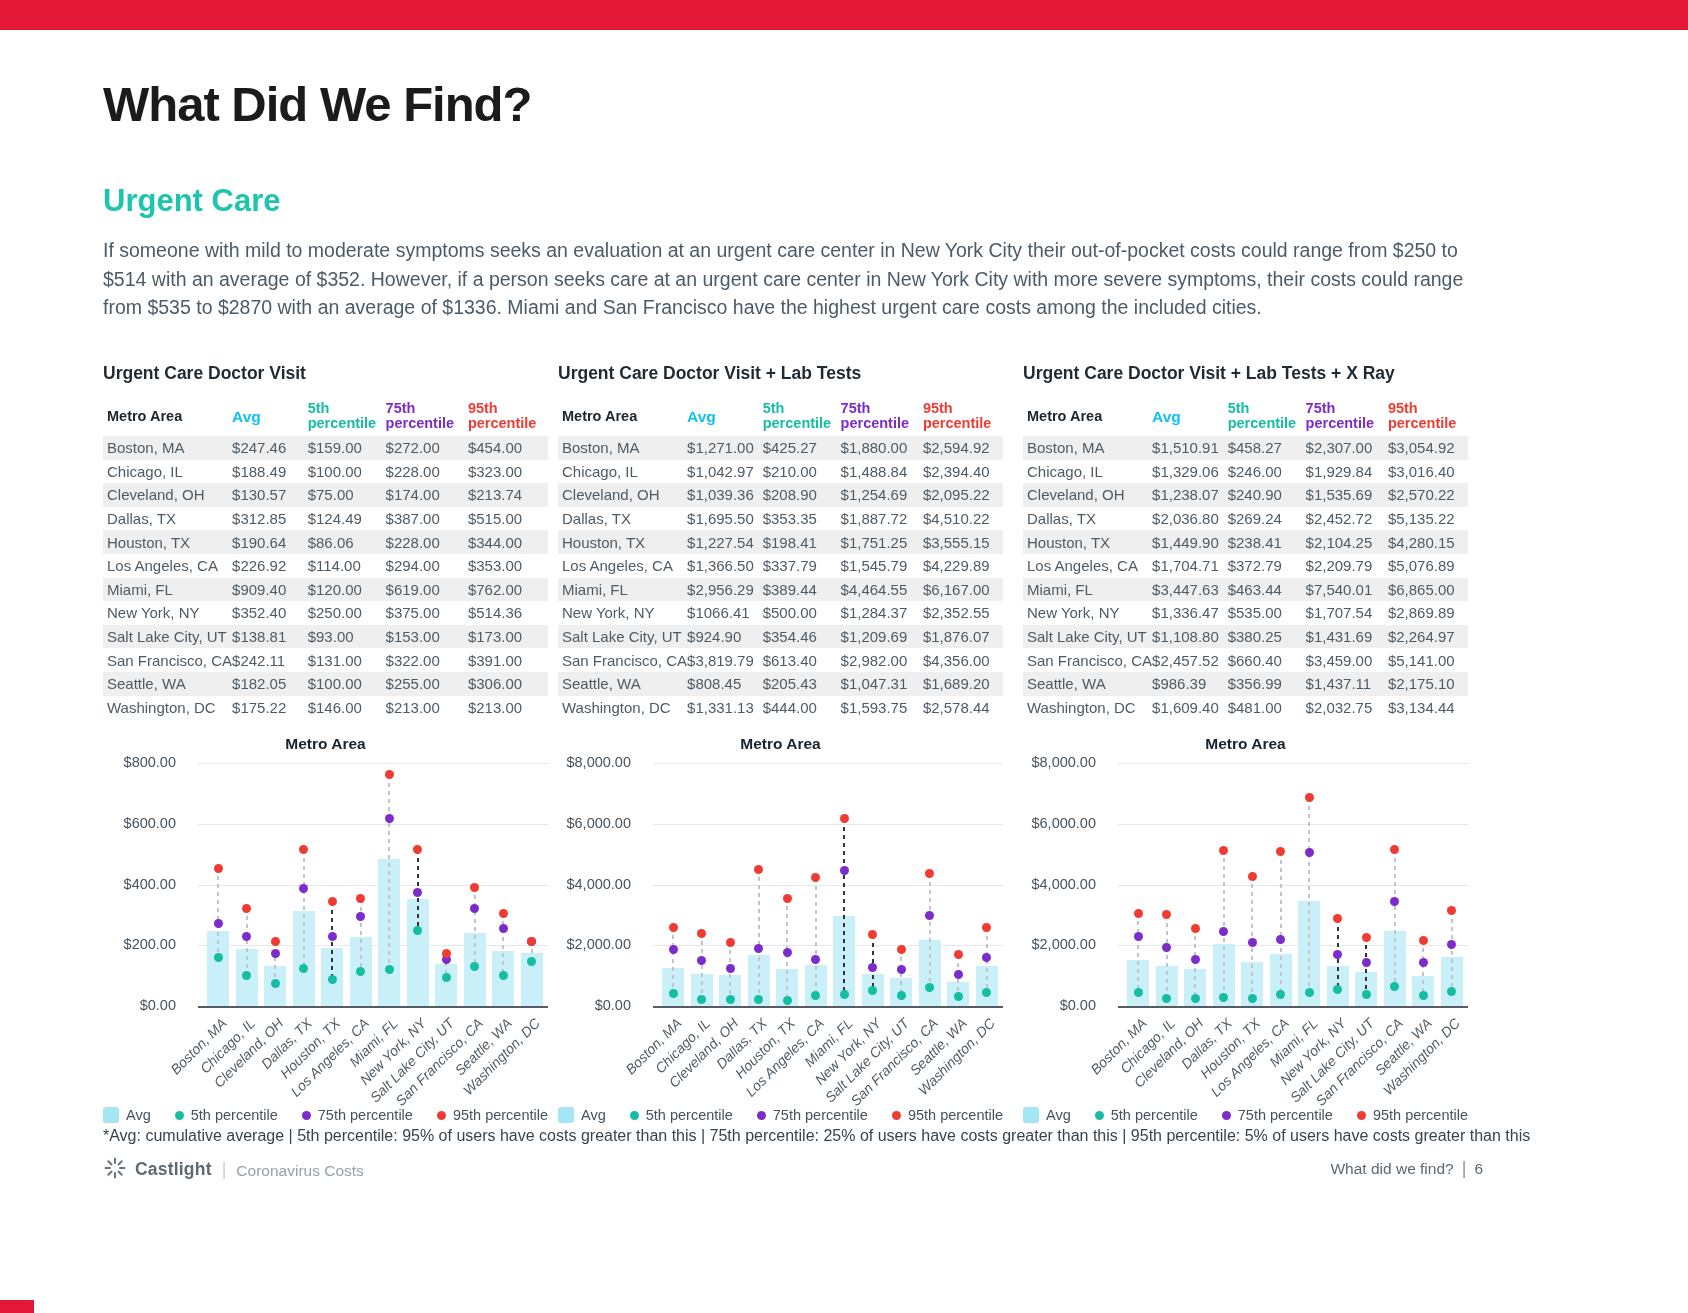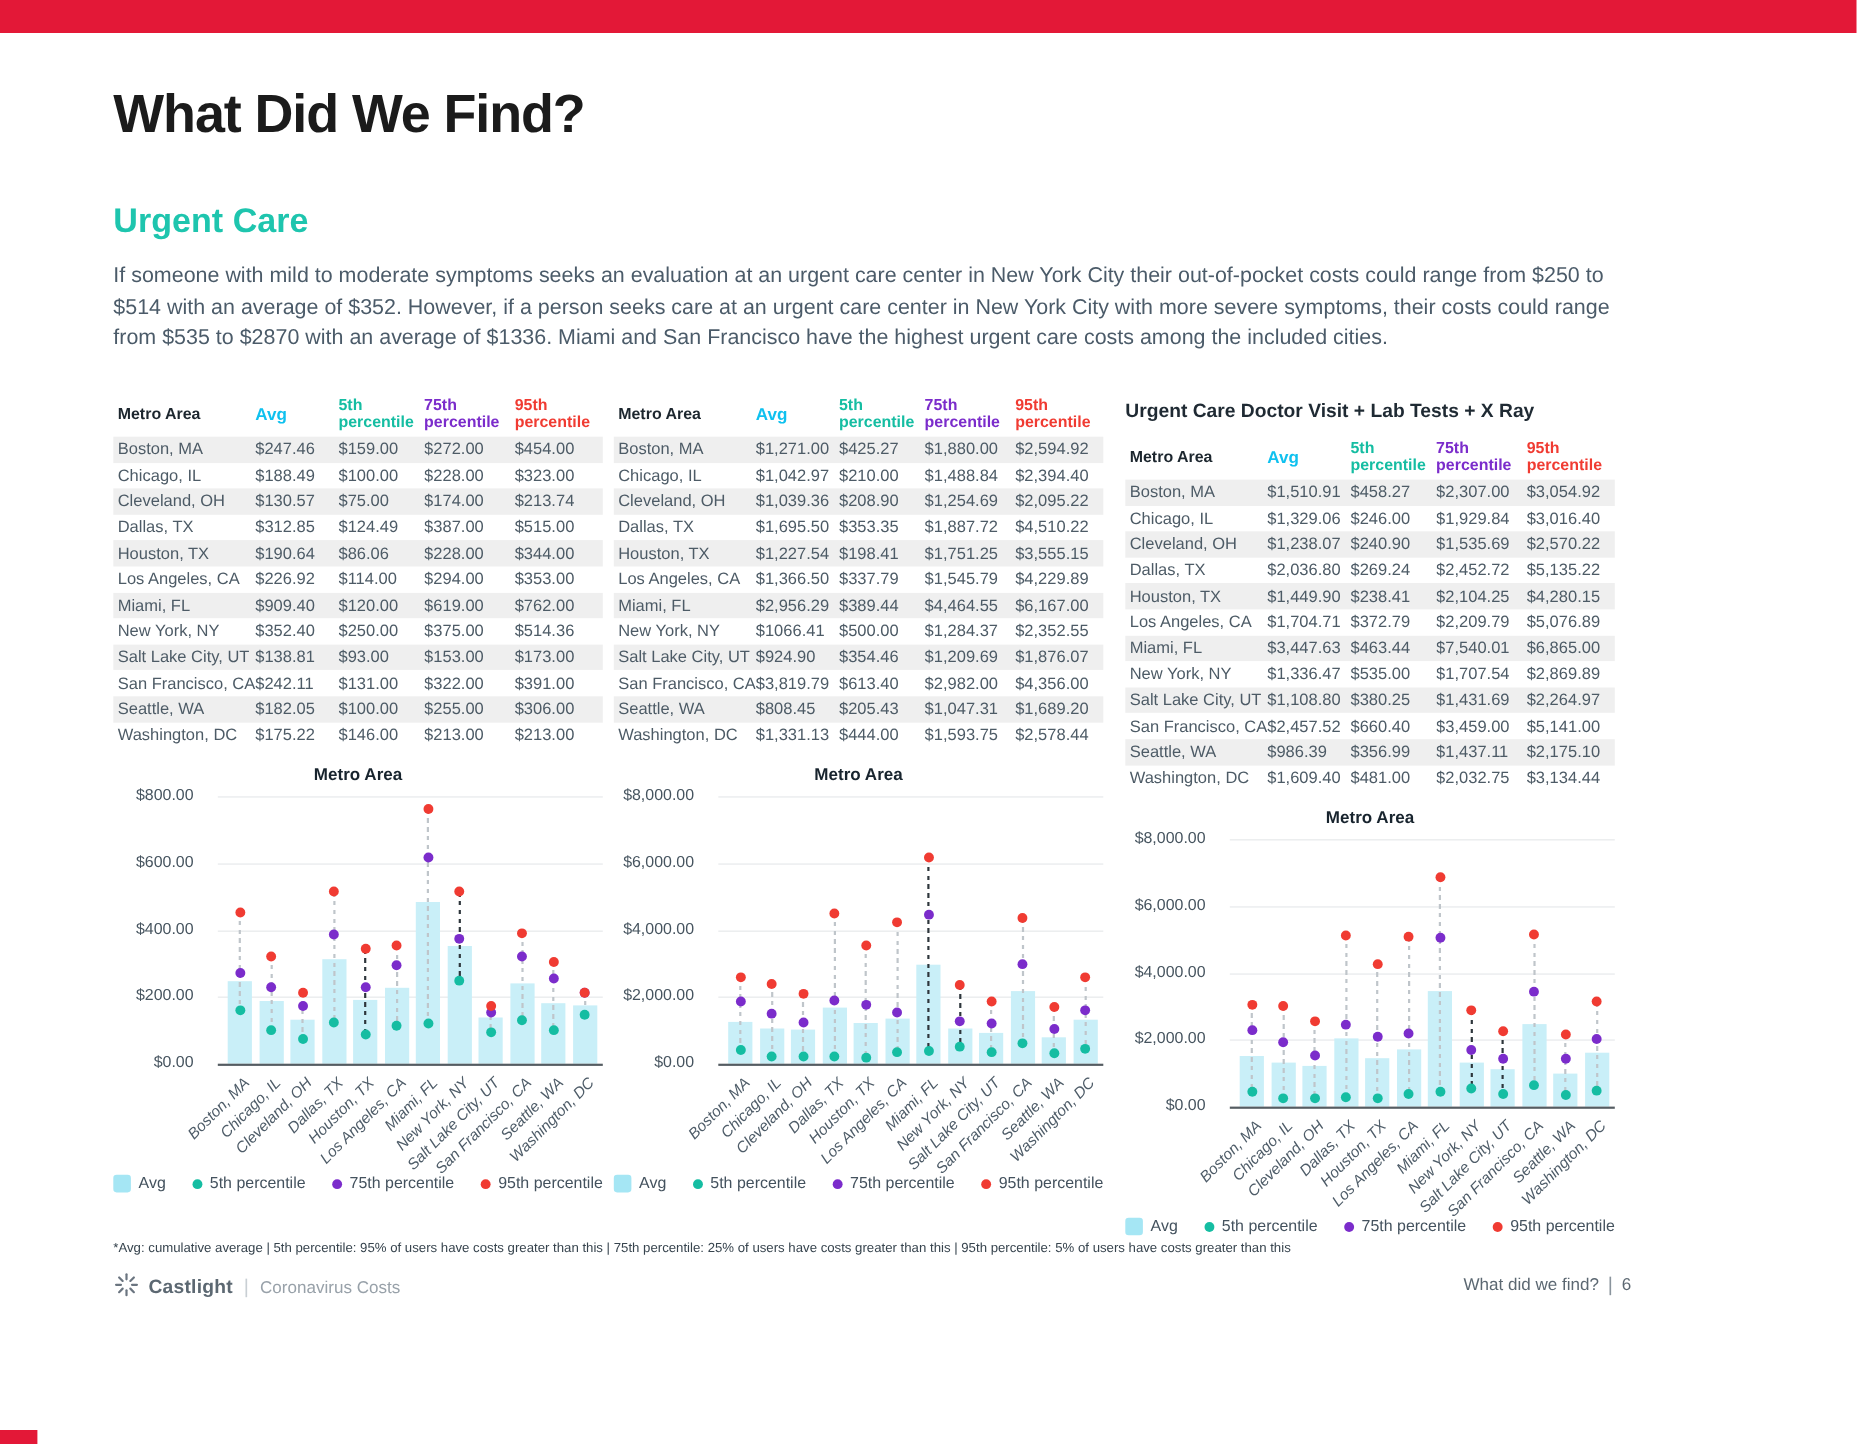--- a/index.html
+++ b/index.html
@@ -62,21 +62,21 @@
   .xlabel { position:absolute; top:100%; right:50%; z-index:5;
     transform:translate(0,9px) rotate(-45deg); transform-origin:100% 0;
     white-space:nowrap; font-size:14px; font-style:italic; color:#4e5c68; }
   .xspace { height:101px; }
   .legend { display:flex; justify-content:center; align-items:center; gap:24px; }
   .legend-item { display:flex; align-items:center; gap:7px; }
   .legend-label { font-size:14.5px; color:#44525e; }
   .marker-swatch { width:16px; height:16px; border-radius:3px; background:var(--swatch,#A5E6F4); }
   .marker-dot { width:9px; height:9px; border-radius:50%; }
 
-  .footnote { position:absolute; left:103px; top:1127px; font-size:12px; color:#37444e;text-align:right; }
+  .footnote { position:absolute; left:103px; top:1127px; font-size:16px; color:#37444e;text-align:right; }
 
   .footer-left { position:absolute; left:103px; top:1156px; display:flex; align-items:flex-end; }
   .logo-icon { width:24px; height:24px; margin-right:8px; }
   .brand { font-size:17.5px; font-weight:bold; color:#5c6872; letter-spacing:0.2px; }
   .foot-div { color:#c9cfd4; font-size:18px; margin:0 10px; font-weight:normal; }
   .foot-sub { font-size:15.5px; color:#98a1a9; }
   .footer-right { position:absolute; right:205px; top:1158px; display:flex; align-items:center; font-size:15.5px; color:#5c6872; }
   .footer-right .foot-div { margin:0 8px; color:#8a949d; }
 </style>
 </head>
@@ -84,20 +84,21 @@
 
 <div class="page">
   <div class="topbar"></div>
 
   <h1 class="page-title">What Did We Find?</h1>
   <h2 class="section-heading">Urgent Care</h2>
   <p class="intro">If someone with mild to moderate symptoms seeks an evaluation at an urgent care center in New York City their out-of-pocket costs could range from $250 to $514 with an average of $352. However, if a person seeks care at an urgent care center in New York City with more severe symptoms, their costs could range from $535 to $2870 with an average of $1336. Miami and San Francisco have the highest urgent care costs among the included cities.</p>
 
   <div class="sections">
     <div class="section s0">
+      <div class="tbl-title">Urgent Care Doctor Visit</div>
       <div class="t-head">
           <div class="th c0">Metro Area</div>
           <div class="th c1">Avg</div>
           <div class="th c2">
             <div>5th</div>
             <div>percentile</div>
           </div>
           <div class="th c3">
             <div>75th</div>
             <div>percentile</div>
@@ -324,20 +325,21 @@
               <span class="legend-label">75th percentile</span>
             </div>
             <div class="legend-item">
               <span class="marker-dot" style="background: rgb(240, 59, 50);"></span>
               <span class="legend-label">95th percentile</span>
             </div>
           </div>
       </div>
     </div>
     <div class="section s1">
+      <div class="tbl-title">Urgent Care Doctor Visit + Lab Tests</div>
       <div class="t-head">
           <div class="th c0">Metro Area</div>
           <div class="th c1">Avg</div>
           <div class="th c2">
             <div>5th</div>
             <div>percentile</div>
           </div>
           <div class="th c3">
             <div>75th</div>
             <div>percentile</div>

